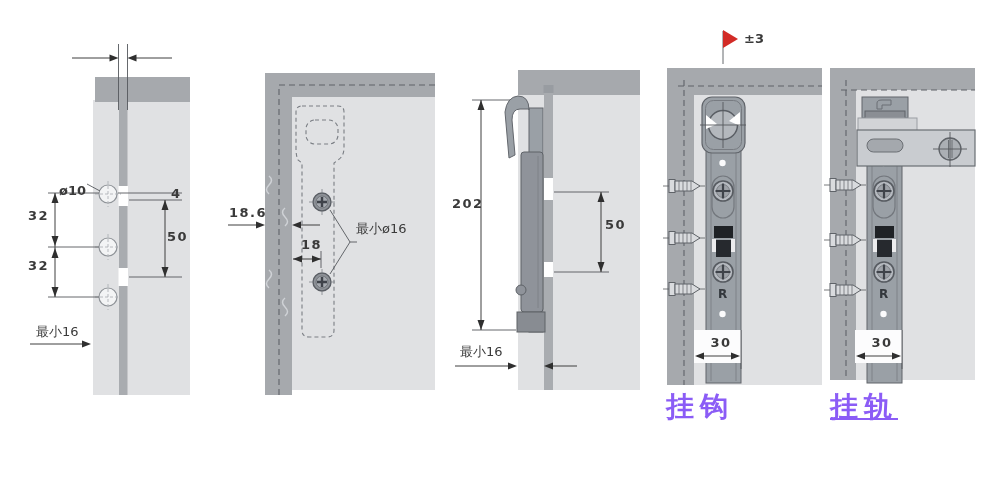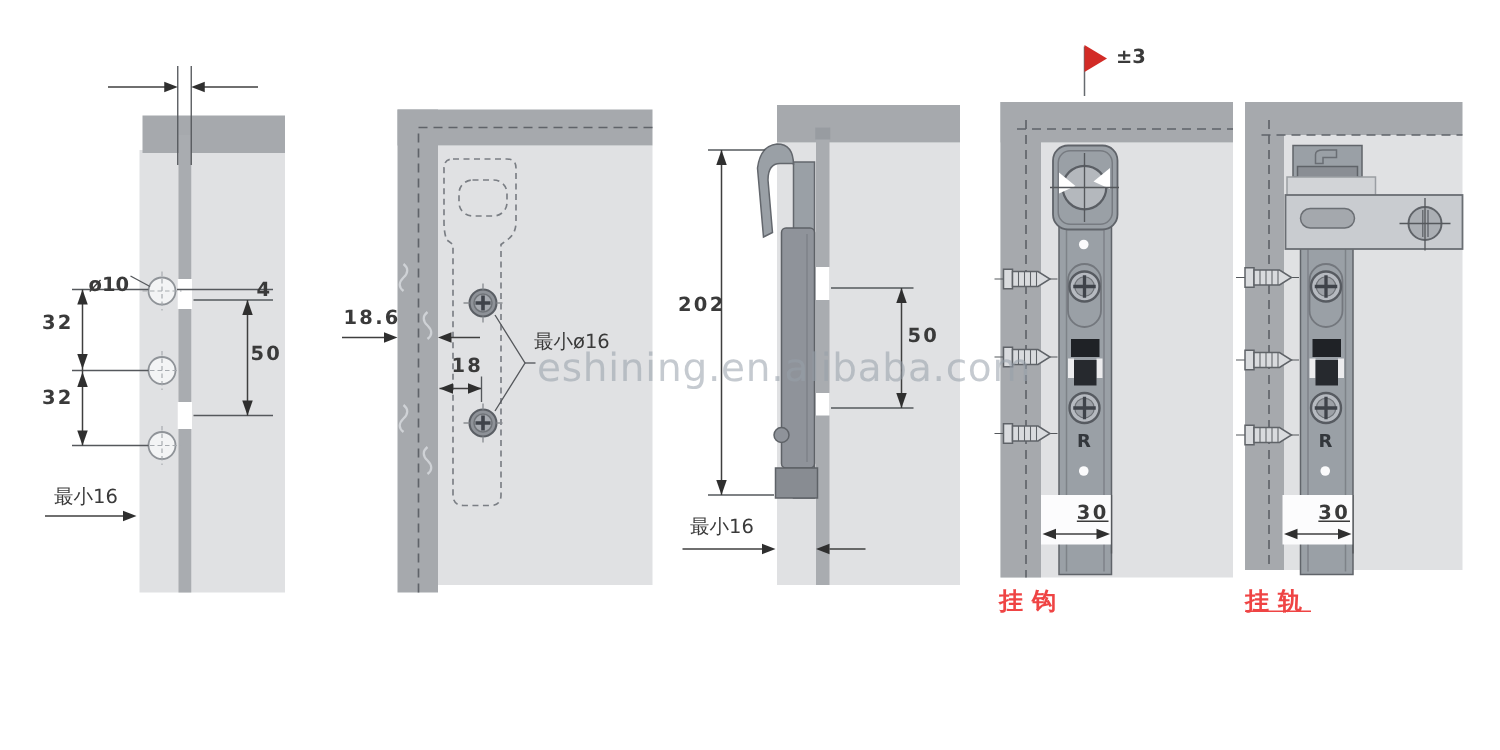--- a/index.html
+++ b/index.html
@@ -8,25 +8,25 @@
     font-family:"DejaVu Sans","Liberation Sans",sans-serif;overflow:hidden;
   }
   #stage svg{position:absolute;left:0;top:0;}
   .dim-label{
     position:absolute;font-size:13px;font-weight:700;color:#3a3a3a;
     white-space:nowrap;line-height:1;z-index:3;
   }
   .num{letter-spacing:1.5px;}
   .cn{font-size:13px;font-weight:400;letter-spacing:0px;}
   .caption{
-    position:absolute;font-size:16px;font-weight:600;color:#ef4444;
+    position:absolute;font-size:28px;font-weight:600;color:#8b5cf6;
     letter-spacing:6px;z-index:3;line-height:1;
   }
   .r-mark{position:absolute;font-size:12px;font-weight:700;color:#33373c;z-index:3;line-height:1;}
-  .center30{width:36px;text-align:right;text-decoration:underline;}
+  .center30{width:36px;text-align:center;}
   #watermark{
     position:absolute;left:358px;top:233px;z-index:4;
     font-size:26px;font-weight:500;color:#97a0aa;opacity:0.55;
     letter-spacing:0.5px;line-height:1;
   }
   .dim{stroke:#3f3f3f;stroke-width:1;fill:none;}
   .ext{stroke:#55585c;stroke-width:0.9;fill:none;}
   .ah{fill:#2f2f2f;stroke:none;}
   .dash{stroke:#5f6369;stroke-width:1.1;fill:none;stroke-dasharray:6 4;}
   .hdash{stroke:#7a7e84;stroke-width:1.1;fill:none;stroke-dasharray:4 3;}
@@ -261,14 +261,13 @@
 
   <div class="dim-label" style="left:744px;top:32px;">±3</div>
   <div class="dim-label num center30" style="left:703px;top:336px;">30</div>
   <div class="r-mark" style="left:718px;top:288px;">R</div>
   <div class="caption" style="left:666px;top:393px;">挂钩</div>
 
   <div class="dim-label num center30" style="left:864px;top:336px;">30</div>
   <div class="r-mark" style="left:879px;top:288px;">R</div>
   <div class="caption" style="left:830px;top:393px;text-decoration:underline;">挂轨</div>
 
-  <div id="watermark">eshining.en.alibaba.com</div>
 </div>
 
 </body></html>

